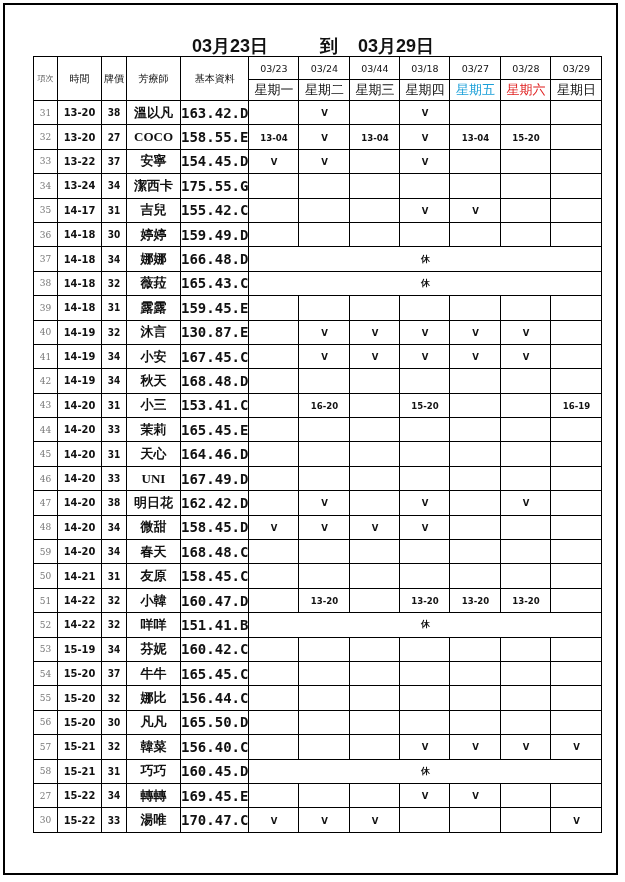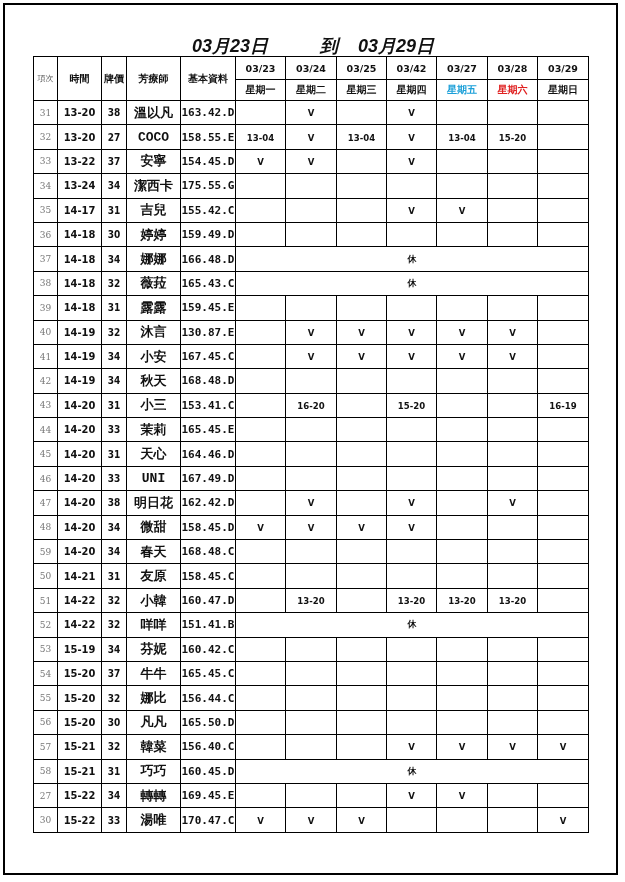--- a/index.html
+++ b/index.html
@@ -2,38 +2,38 @@
 <html><head>
   <meta charset="utf-8">
   <style>
     html, body { margin: 0; padding: 0; background: #ffffff; }
     body { width: 625px; height: 882px; position: relative; overflow: hidden;
            font-family: "DejaVu Serif", "Liberation Serif", serif; color: #111; }
     .frame { position: absolute; left: 3px; top: 3px; width: 615px; height: 872px;
              border: 2px solid #000; box-sizing: border-box; }
     .title { position: absolute; top: 30px; left: 0; width: 625px; height: 28px;
              font-family: "Liberation Sans", sans-serif; font-weight: bold; font-size: 18px;
-             letter-spacing: 0px; font-style: italic; }
+             letter-spacing: 0px; }
     .title span { position: absolute; top: 4px; }
     table.sched { position: absolute; left: 33px; top: 56px; border-collapse: collapse;
                   table-layout: fixed; }
     table.sched td, table.sched th { border: 1.5px solid #000; padding: 0; text-align: center;
                   vertical-align: middle; overflow: hidden; white-space: nowrap; }
-    th { font-weight: bold; font-size: 10px; font-family: "DejaVu Serif", serif; }
+    th { font-weight: normal; font-size: 10px; font-family: "DejaVu Serif", serif; }
     th.date { height: 22px; font-size: 9.5px; font-family: "DejaVu Sans", sans-serif; }
-    th.dow { height: 20px; font-size: 10px; }
+    th.dow { height: 20px; font-size: 13px; }
     th.idx-h { font-weight: normal; color: #555; font-size: 8px; margin-left: 29px; }
     th.fri { color: #1a9fd8; }
     th.sat { color: #e02020; }
     td { height: 23.4px; font-size: 11px; font-weight: bold; font-family: "DejaVu Sans Condensed", "DejaVu Sans", sans-serif; }
     td.idx { font-weight: normal; color: #777; font-size: 9px; font-family: "DejaVu Serif", serif; }
     td.time { font-size: 11px; }
     td.price { font-size: 10px; }
-    td.name { font-size: 13px; font-family: Liberation Mono, monospace; margin-top: 12px; }
-    td.info { font-size: 11px; font-family: "DejaVu Sans Mono", monospace; border-radius: 7px; }
+    td.name { font-size: 13px; font-family: Liberation Serif, serif; margin-top: 12px; }
+    td.info { font-size: 14px; font-family: "DejaVu Sans Mono", monospace; border-radius: 7px; }
     td.day { font-size: 9.5px; }
     td.off { font-size: 9px; }
   </style>
 </head>
 <body>
 
 <div class="frame"></div>
 
 <div class="title">
   <span style="left:192px">03月23日</span>
@@ -58,22 +58,22 @@
   </colgroup>
   <thead>
     <tr>
       <th rowspan="2" class="idx-h">項次</th>
       <th rowspan="2">時間</th>
       <th rowspan="2">牌價</th>
       <th rowspan="2">芳療師</th>
       <th rowspan="2">基本資料</th>
       <th class="date">03/23</th>
       <th class="date">03/24</th>
-      <th class="date">03/25</th>
-      <th class="date">03/42</th>
+      <th class="date">03/44</th>
+      <th class="date">03/18</th>
       <th class="date">03/27</th>
       <th class="date">03/28</th>
       <th class="date">03/29</th>
     </tr>
     <tr>
       <th class="dow">星期一</th>
       <th class="dow">星期二</th>
       <th class="dow">星期三</th>
       <th class="dow">星期四</th>
       <th class="dow fri">星期五</th>

